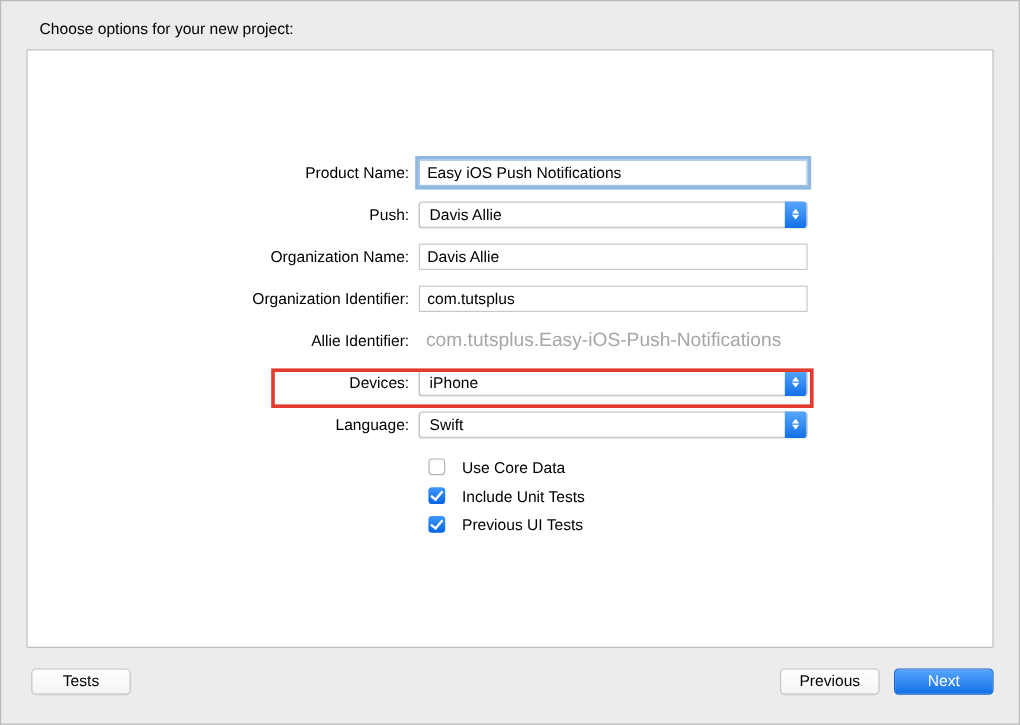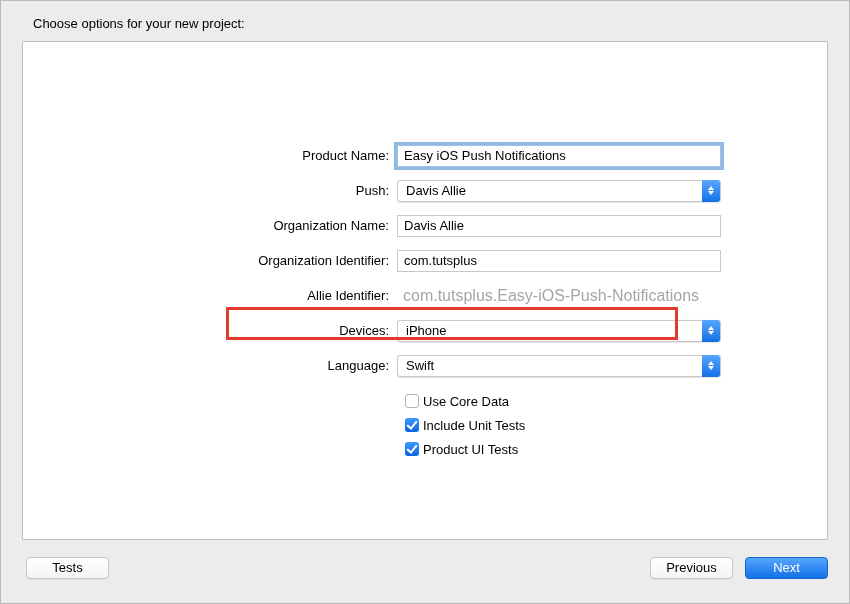--- a/index.html
+++ b/index.html
@@ -26,22 +26,21 @@
       right: 21px;
       bottom: 63px;
       background: #ffffff;
       border: 1px solid #bfbfbf;
       border-radius: 1px;
     }
     .form {
       position: absolute;
       left: 0;
       right: 0;
-      top: 96px;
-      padding-left: 48px;
+      top: 84px;
     }
     .form-row {
       display: flex;
       align-items: center;
       height: 35px;
     }
     .form-label {
       width: 326px;
       text-align: right;
       padding-right: 8px;
@@ -113,21 +112,21 @@
       width: 0; height: 0;
       border-left: 3.5px solid transparent;
       border-right: 3.5px solid transparent;
       border-top: 4px solid #fff;
     }
     .checkbox-row {
       display: flex;
       align-items: center;
       height: 24px;
       padding-left: 334px;
-      gap: 4px;
+      gap: 14px;
       text-align: center;
     }
     .checkbox {
       width: 14px;
       height: 14px;
       border-radius: 3px;
       position: relative;
       flex-shrink: 0;
     }
     .checkbox.unchecked {
@@ -282,21 +281,21 @@
       <span class="checkbox-label">Use Core Data</span>
     </div>
 
     <div class="checkbox-row">
       <div class="checkbox checked"></div>
       <span class="checkbox-label">Include Unit Tests</span>
     </div>
 
     <div class="checkbox-row">
       <div class="checkbox checked"></div>
-      <span class="checkbox-label">Product UI Tests</span>
+      <span class="checkbox-label">Previous UI Tests</span>
     </div>
 
   </div>
 
   <div class="highlight-box"></div>
 </div>
 
 <div class="button-bar">
   <div class="btn btn-default">Tests</div>
   <div class="spacer"></div>

